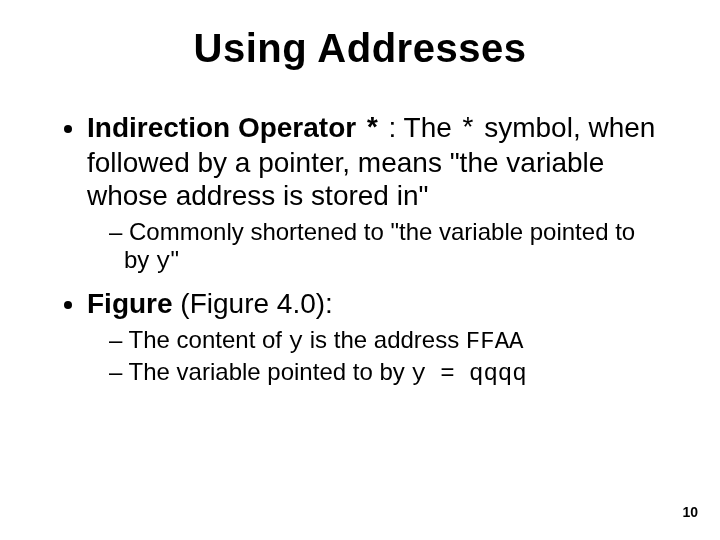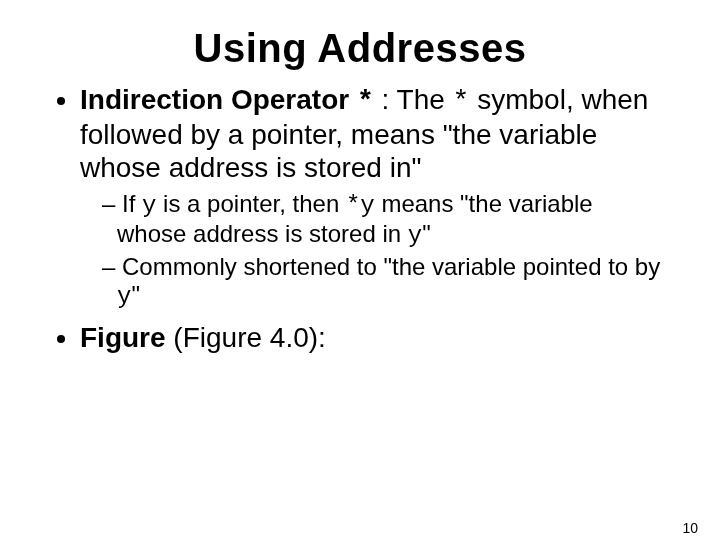--- a/index.html
+++ b/index.html
@@ -17,27 +17,27 @@
     width: 720px;
     height: 540px;
     position: relative;
     box-sizing: border-box;
     padding: 20px 44px 0 44px;
   }
   h1.title {
     text-align: center;
     font-size: 40px;
     font-weight: bold;
-    margin: 6px 0 12px 0;
+    margin: 6px 0 40px 0;
     letter-spacing: 0.5px;
   }
   ul.lvl1 {
     list-style: disc;
     padding-left: 28px;
-    margin: 8px;
+    margin: 15px;
   }
   ul.lvl1 > li {
     font-size: 28px;
     line-height: 1.18;
     margin-bottom: 4px;
   }
   ul.lvl2 {
     list-style: none;
     padding-left: 22px;
     margin: 6px 0 10px 0;
@@ -52,45 +52,47 @@
   ul.lvl2 > li::before {
     content: "– ";
   }
   .b { font-weight: bold; }
   .code {
     font-family: "Courier New", Courier, monospace;
   }
   .pagenum {
     position: absolute;
     right: 22px;
-    bottom: 4px;
+    bottom: 20px;
     font-size: 14px;
+    font-weight: bold;
   }
 </style>
 </head>
 <body>
 
 <div class="slide">
 
   <h1 class="title">Using Addresses</h1>
 
   <ul class="lvl1">
 
     <li>
       <span class="b"><span>Indirection Operator </span><span class="code">*</span></span><span> :  The </span><span class="code">*</span><span> symbol, when followed by a pointer, means "the variable whose address is stored in"</span>
 
       <ul class="lvl2">
-        <li><span>If </span><span class="code">y</span><span> is a pointer, then </span><span class="code">*y</span><span> means "the variable whose address is stored in </span><span class="code">y</span><span>"</span></li>
         <li><span>Commonly shortened to "the variable pointed to by </span><span class="code">y</span><span>"</span></li>
       </ul>
     </li>
 
     <li>
       <span class="b">Figure</span><span> (Figure 4.0):</span>
 
       <ul class="lvl2">
+        <li><span>The content of </span><span class="code">y</span><span> is the address </span><span class="code">FFAA</span></li>
+        <li><span>The variable pointed to by </span><span class="code">y = qqqq</span></li>
       </ul>
     </li>
 
   </ul>
 
   <div class="pagenum">10</div>
 </div>
 
 </body></html>

